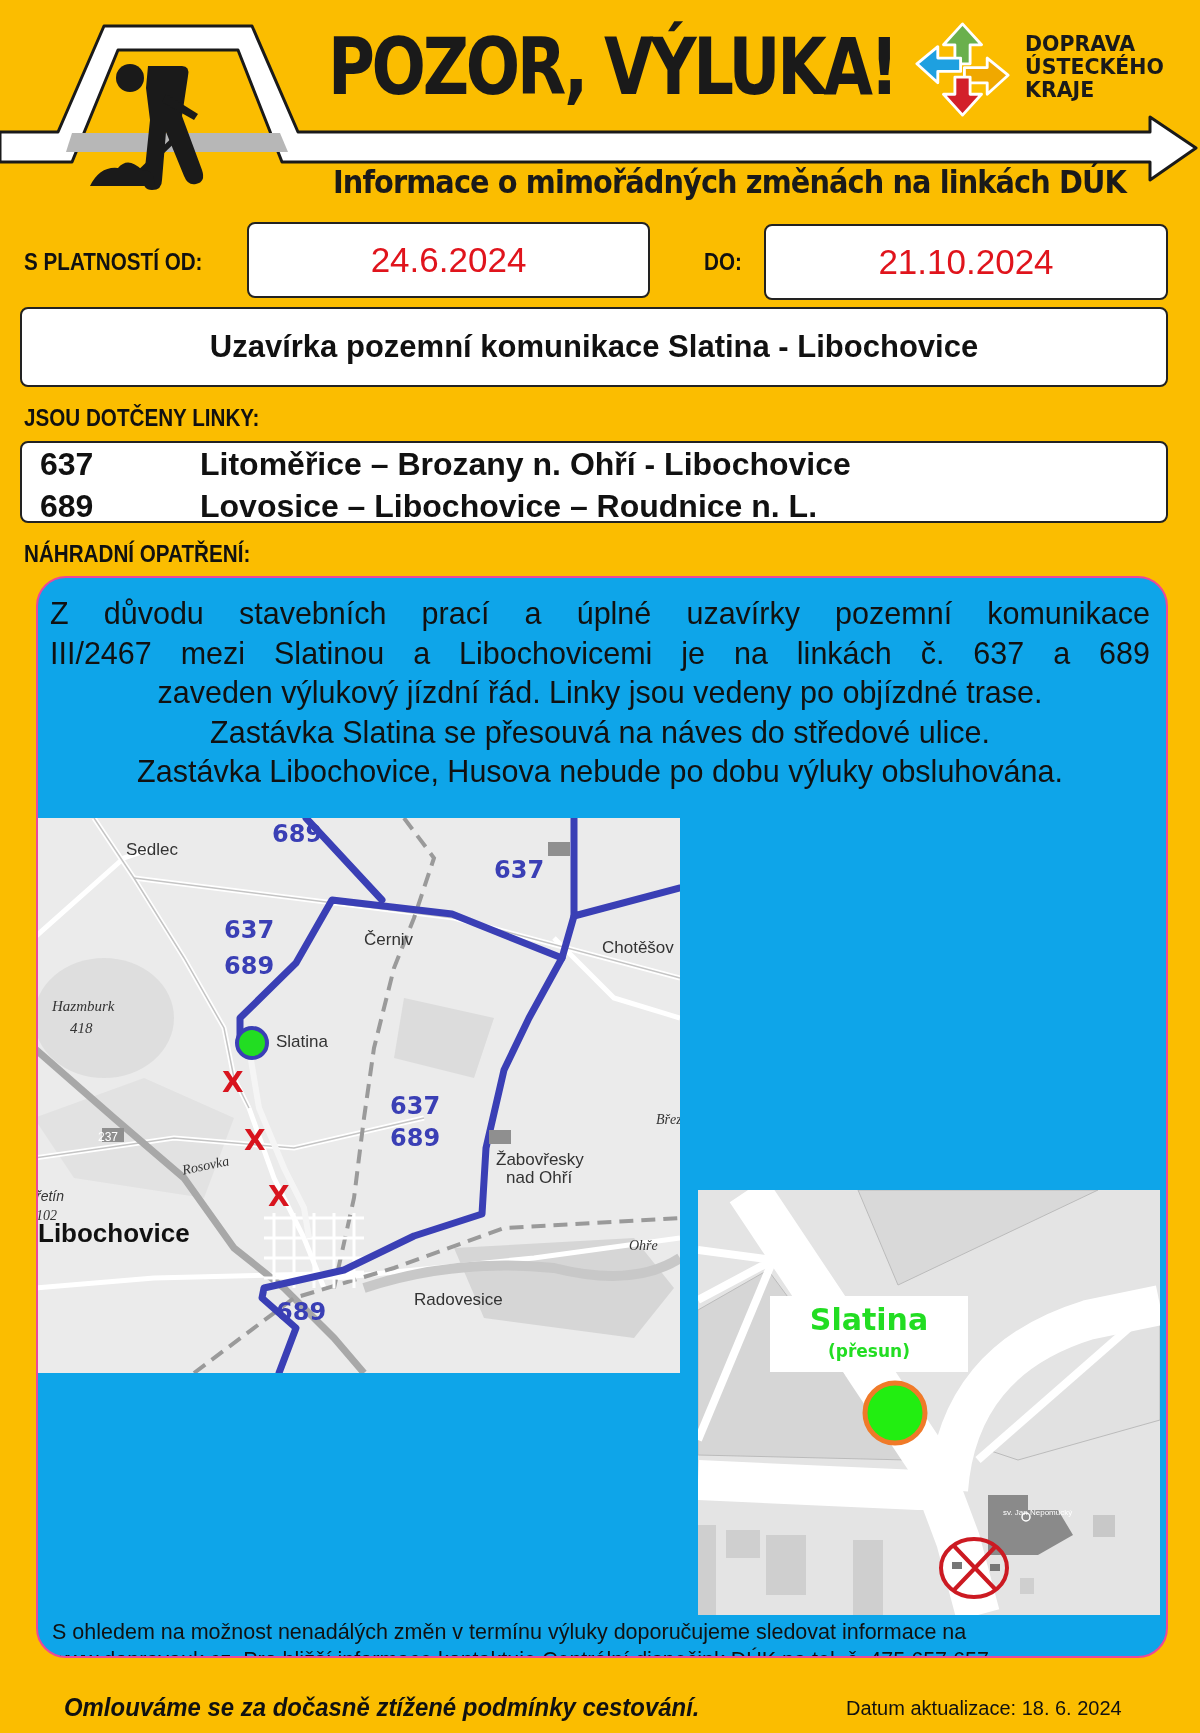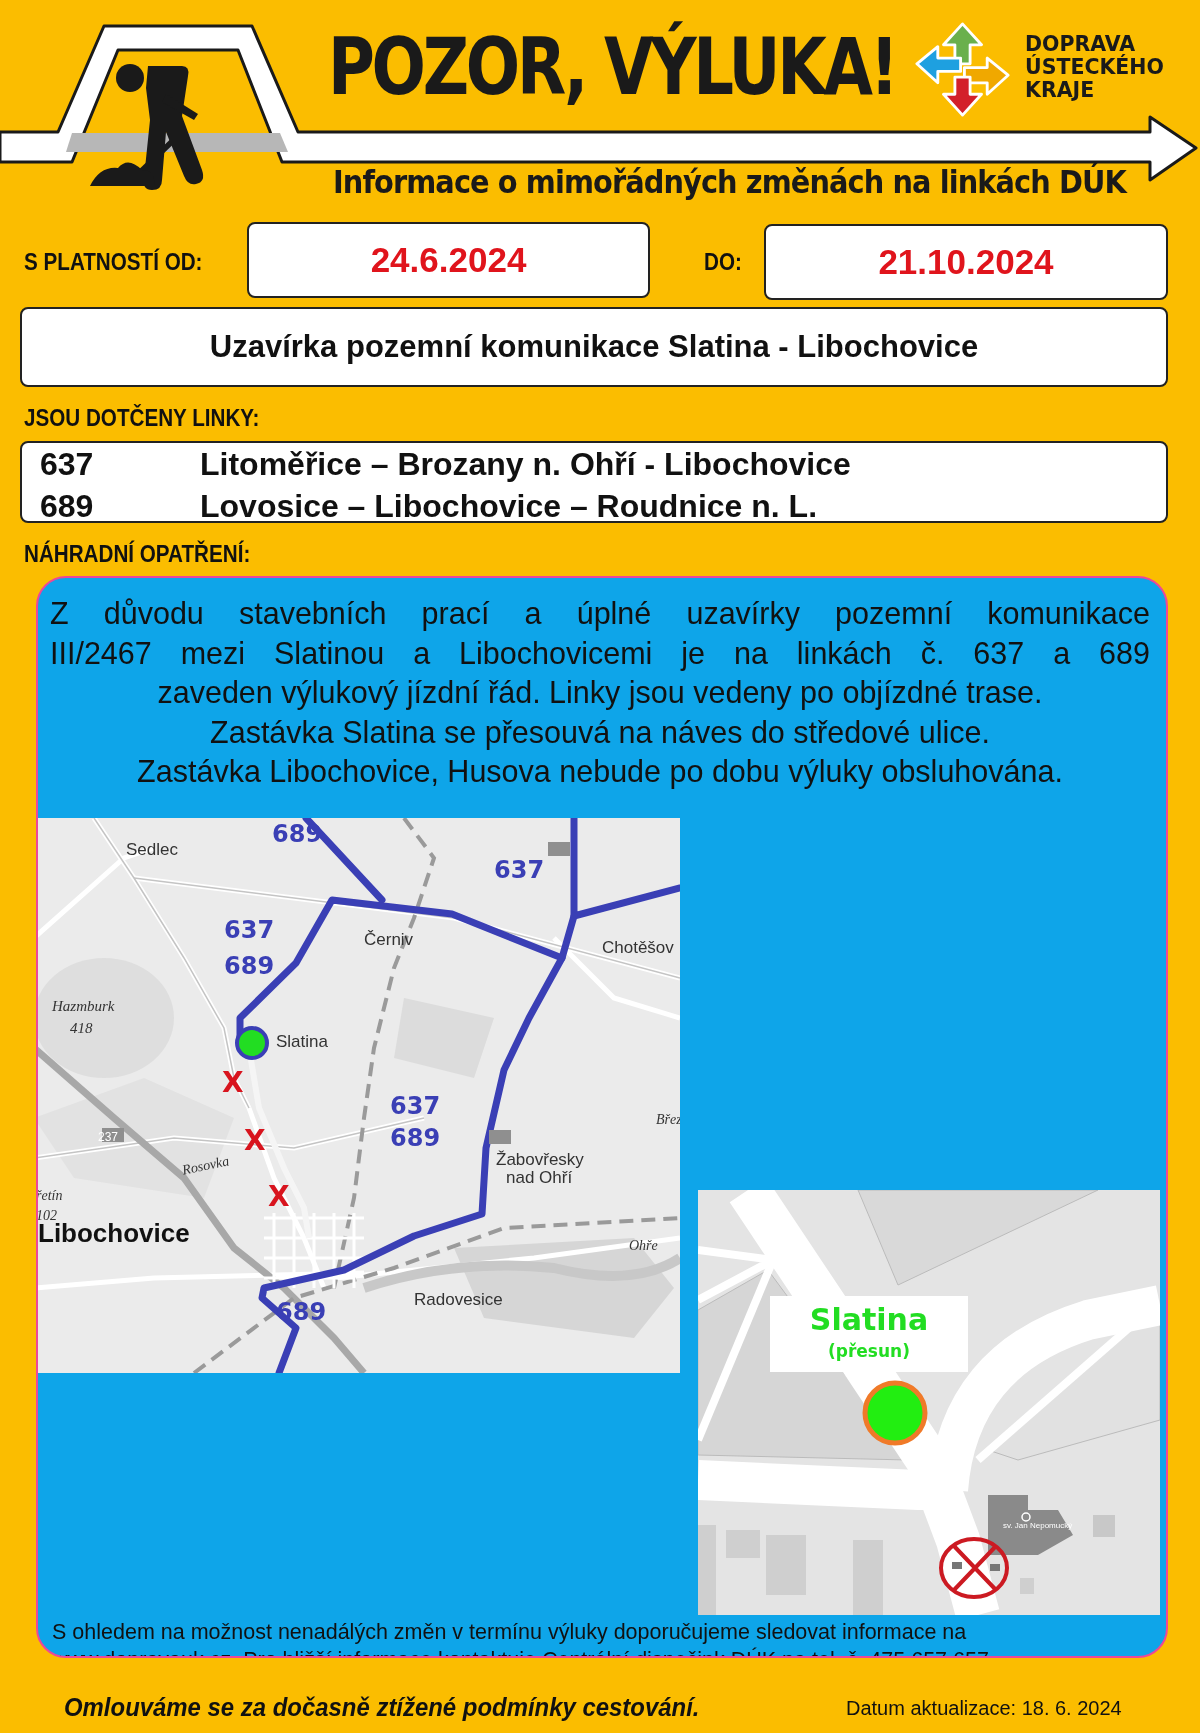--- a/index.html
+++ b/index.html
@@ -11,21 +11,21 @@
   .header svg.banner { position: absolute; left: 0; top: 0; }
   .title { position: absolute; left: 328px; top: 22px; font-family: "DejaVu Sans", sans-serif; font-weight: bold; font-size: 78px; letter-spacing: -4px; transform: scaleX(0.82); transform-origin: left top; color: #1a1a1a; white-space: nowrap; }
   .subtitle { position: absolute; left: 333px; top: 163px; font-family: "DejaVu Sans", sans-serif; font-weight: bold; font-size: 32px; letter-spacing: -1px; transform: scaleX(0.9); transform-origin: left top; color: #1a1a1a; white-space: nowrap; }
   .logo { position: absolute; left: 915px; top: 22px; width: 95px; height: 95px; }
   .logo-text { position: absolute; left: 1025px; top: 33px; font-family: "DejaVu Sans", sans-serif; font-weight: bold; font-size: 20.5px; line-height: 23px; color: #1a1a1a; }
   .logo-text div { display: block; }
 
   
   .label { position: absolute; font-weight: bold; font-size: 24px; color: #111; transform: scaleX(0.86); transform-origin: left center; white-space: nowrap; }
   .box { position: absolute; background: #fff; border: 2px solid #222; border-radius: 8px; }
-  .date { width: 100%; height: 100%; display: flex; align-items: center; justify-content: center; color: #e0141c; font-weight: bold; font-size: 35px; }
+  .date { width: 100%; height: 100%; display: flex; align-items: center; justify-content: center; color: #e0141c; font-weight: normal; font-size: 35px; }
 
   .closure { display: flex; align-items: center; justify-content: center; font-weight: bold; font-size: 31px; color: #111; }
 
   .lines { padding: 0 0 0 18px; }
   .line-row { display: flex; font-weight: bold; font-size: 32px; height: 42px; align-items: center; color: #111; }
   .line-num { width: 160px; }
 
   
   .panel { position: absolute; left: 36px; top: 576px; width: 1132px; height: 1082px; background: #0ea5e9; border: 2px solid #ec4899; border-radius: 30px; overflow: hidden; }
   .para { position: absolute; left: 12px; top: 16px; width: 1100px; font-size: 30.5px; line-height: 39.5px; color: #111; text-align: justify; }
@@ -180,21 +180,21 @@
     <span class="map-label" style="left:18px;top:180px;font-family:'Liberation Serif',serif;font-style:italic;font-size:15px">Hazmburk</span>
     <span class="map-label" style="left:36px;top:202px;font-family:'Liberation Serif',serif;font-style:italic;font-size:15px">418</span>
     <span class="map-label" style="left:242px;top:214px">Slatina</span>
     <span class="map-label" style="left:148px;top:340px;font-family:'Liberation Serif',serif;font-style:italic;font-size:14px;transform:rotate(-12deg)">Rosovka</span>
     <span class="map-label" style="left:64px;top:312px;font-size:12px;color:#fff">237</span>
     <span class="town-big" style="left:4px;top:400px">Libochovice</span>
     <span class="map-label" style="left:462px;top:332px">Žabovřesky</span>
     <span class="map-label" style="left:472px;top:350px">nad Ohří</span>
     <span class="map-label" style="left:380px;top:472px">Radovesice</span>
     <span class="map-label" style="left:595px;top:420px;font-family:'Liberation Serif',serif;font-style:italic;font-size:14px">Ohře</span>
-    <span class="map-label" style="left:2px;top:370px;font-family:Liberation Serif, serif;font-style:italic;font-size:14px">řetín</span>
+    <span class="map-label" style="left:2px;top:370px;font-family:Liberation Sans, sans-serif;font-style:italic;font-size:14px">řetín</span>
     <span class="map-label" style="left:2px;top:390px;font-family:'Liberation Serif',serif;font-style:italic;font-size:14px">102</span>
     <span class="map-label" style="left:622px;top:294px;font-family:'Liberation Serif',serif;font-style:italic;font-size:14px">Břez</span>
 
     <span class="route-num" style="left:238px;top:2px">689</span>
     <span class="route-num" style="left:460px;top:38px">637</span>
     <span class="route-num" style="left:190px;top:98px">637</span>
     <span class="route-num" style="left:190px;top:134px">689</span>
     <span class="route-num" style="left:356px;top:274px">637</span>
     <span class="route-num" style="left:356px;top:306px">689</span>
     <span class="route-num" style="left:242px;top:480px">689</span>
@@ -237,21 +237,21 @@
         <rect x="254" y="372" width="10" height="7" fill="#777"></rect>
         <rect x="292" y="374" width="10" height="7" fill="#777"></rect>
       </g>
 
       <circle cx="328" cy="327" r="4" fill="none" stroke="#fff" stroke-width="1.5"></circle>
     </svg>
     <div class="slatina-box">
       <div class="slatina-name">Slatina</div>
       <div class="slatina-sub">(přesun)</div>
     </div>
-    <span class="map-label" style="left:305px;top:331px;font-size:8px;color:#fff">sv. Jan Nepomucký</span>
+    <span class="map-label" style="left:305px;top:318px;font-size:8px;color:#fff">sv. Jan Nepomucký</span>
   </div>
 
   <div class="note">
     <div>S ohledem na možnost nenadálých změn v termínu výluky doporučujeme sledovat informace na</div>
     <div>www.dopravauk.cz. Pro bližší informace kontaktuje Centrální dispečink DÚK na tel. č. 475 657 657.</div>
   </div>
 </div>
 
 <div class="footer-left">Omlouváme se za dočasně ztížené podmínky cestování.</div>
 <div class="footer-right">Datum aktualizace: 18. 6. 2024</div>

